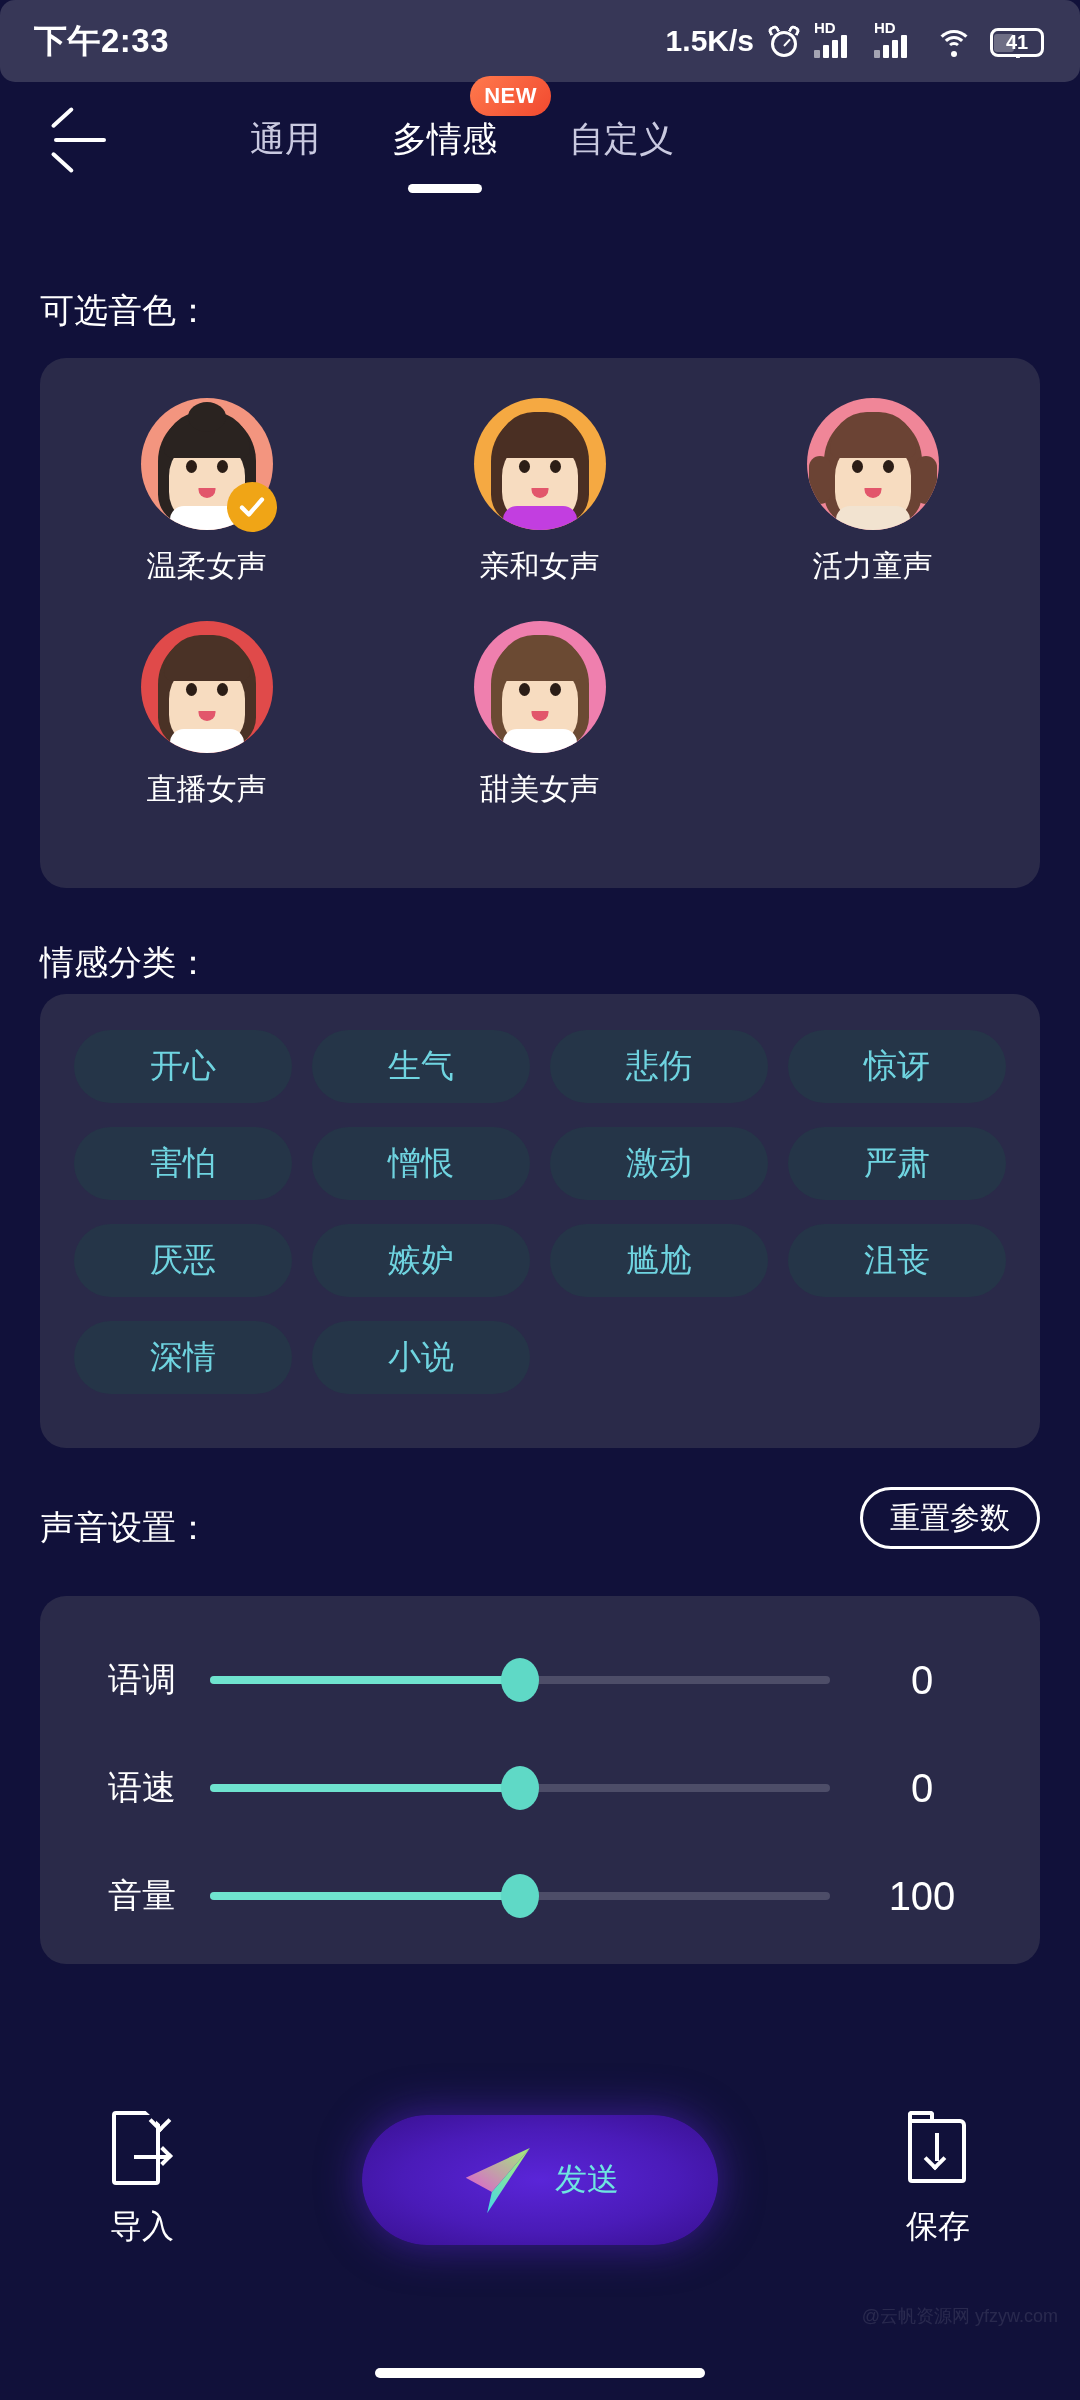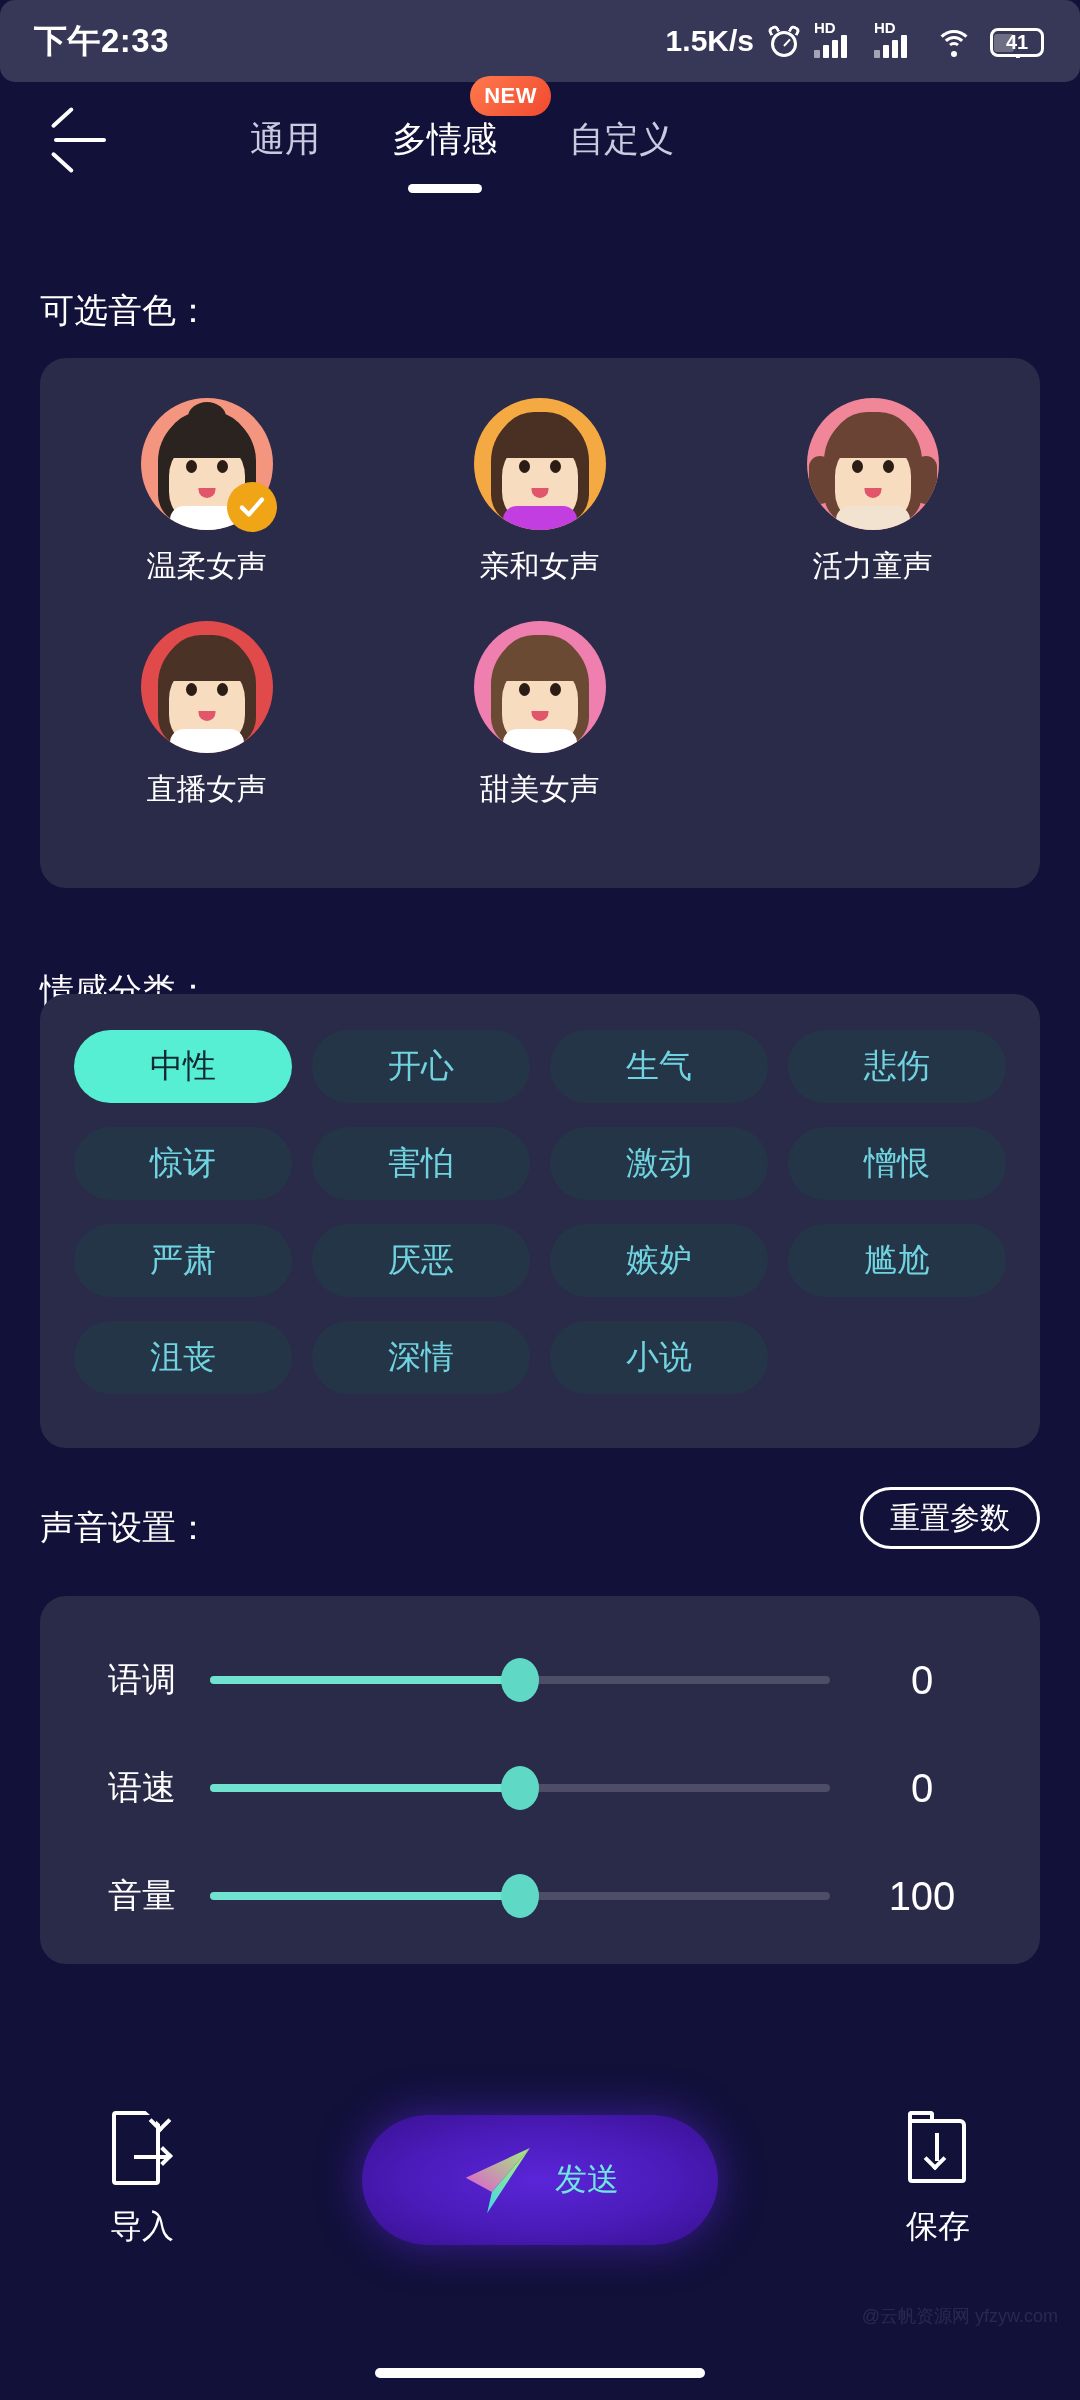--- a/index.html
+++ b/index.html
@@ -449,46 +449,43 @@
               <div class="eye r"></div>
               <div class="mouth"></div>
               <div class="shirt" style="background:#ffffff"></div>
             </div>
           </div>
           <div class="voice-label">甜美女声</div>
         </div>
       </div>
   </div>
 
-  <div class="sec-title" style="top:968px">情感分类：</div>
+  <div class="sec-title" style="top:940px">情感分类：</div>
   <div class="card" style="top:994px;height:454px">
     <div class="chip-grid" id="chip-grid">
-        <div class="chip active">
-          <span>中性</span>
-        </div>
         <div class="chip">
           <span>开心</span>
         </div>
         <div class="chip">
           <span>生气</span>
         </div>
         <div class="chip">
           <span>悲伤</span>
         </div>
         <div class="chip">
           <span>惊讶</span>
         </div>
         <div class="chip">
           <span>害怕</span>
         </div>
         <div class="chip">
+          <span>憎恨</span>
+        </div>
+        <div class="chip">
           <span>激动</span>
-        </div>
-        <div class="chip">
-          <span>憎恨</span>
         </div>
         <div class="chip">
           <span>严肃</span>
         </div>
         <div class="chip">
           <span>厌恶</span>
         </div>
         <div class="chip">
           <span>嫉妒</span>
         </div>

